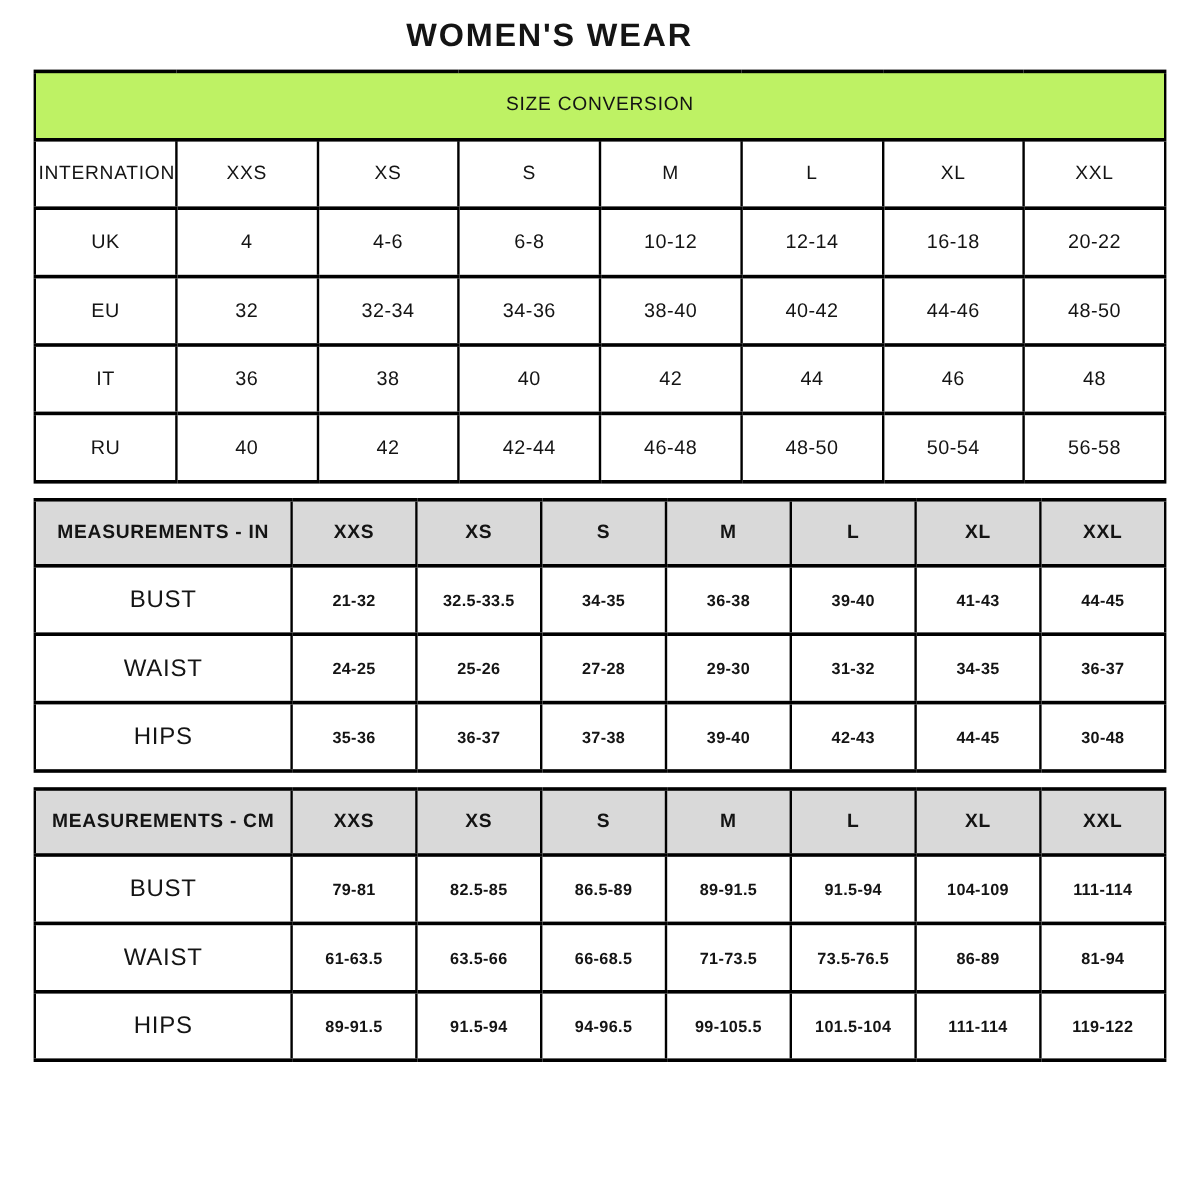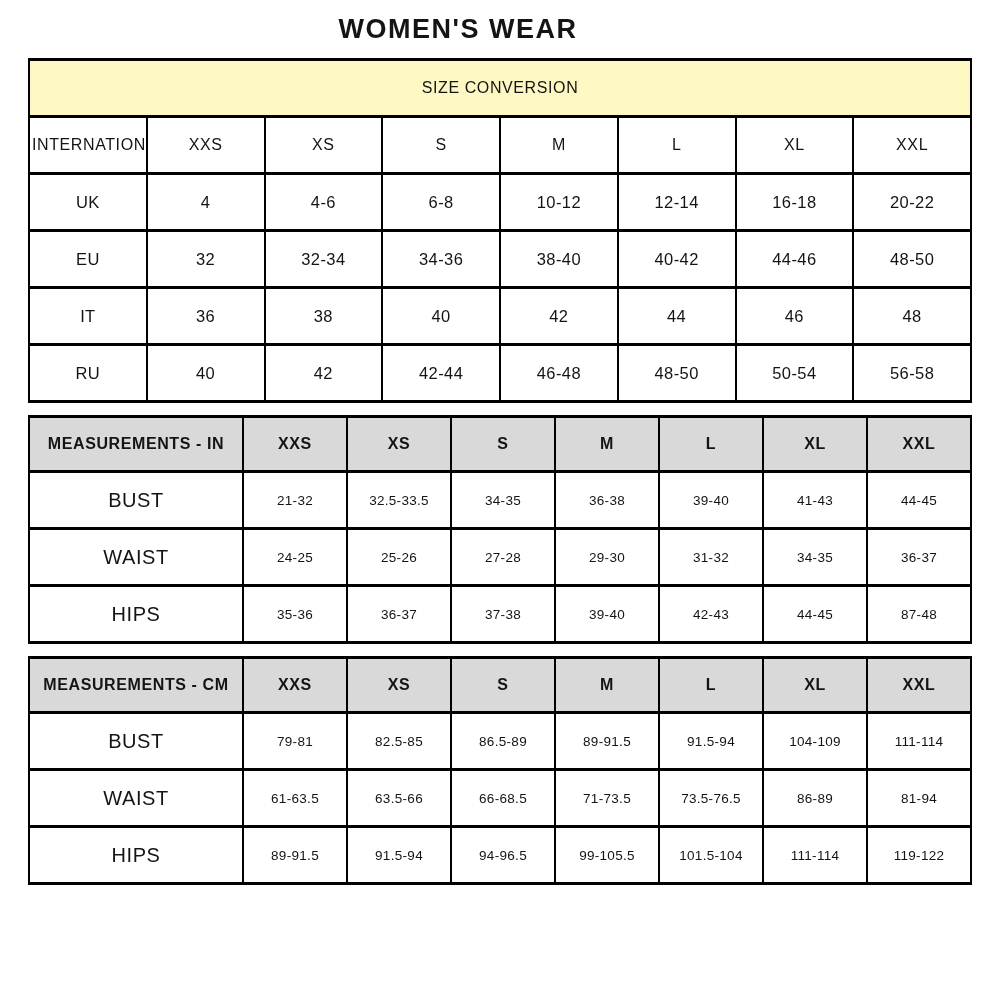--- a/index.html
+++ b/index.html
@@ -34,21 +34,21 @@
     border: 2px solid #000000;
     border-top-width: 3px;
     border-bottom-width: 3px;
     text-align: center;
     vertical-align: middle;
     padding: 0 2px;
     overflow: hidden;
   }
   
   .banner {
-    background: #fef9c3;
+    background: #bef264;
     height: 50px;
     font-size: 16px;
     font-weight: 700;
     letter-spacing: 0.8px;
   }
   
   .conv tr { height: 57px; }
   .conv .label-col { width: 166px; }
   .conv th { font-weight: 500; font-size: 16px; letter-spacing: 0.6px; }
   .conv td { font-weight: 400; font-size: 16.5px; letter-spacing: 0.4px; margin-left: 36px; }
@@ -57,21 +57,21 @@
   .meas tr { height: 57px; }
   .meas .hdr-row { height: 55px; }
   .meas .label-col { width: 208px; }
   .meas .hdr-row th {
     background: #d9d9d9;
     font-weight: 700;
     font-size: 16px;
     letter-spacing: 0.6px;
   }
   .meas .row-label { font-size: 20px; font-weight: 400; letter-spacing: 0.6px; }
-  .meas .val { font-size: 13.5px; font-weight: 400; letter-spacing: 0.3px; }
+  .meas .val { font-size: 13.5px; font-weight: 700; letter-spacing: 0.3px; }
 </style>
 </head>
 <body>
 
 <div class="page">
 
   <h1 class="page-title">WOMEN'S WEAR</h1>
 
   <table class="conv">
     <thead>
@@ -166,21 +166,21 @@
           <td class="val">36-37</td>
         </tr>
         <tr>
           <td class="label-col row-label">HIPS</td>
           <td class="val">35-36</td>
           <td class="val">36-37</td>
           <td class="val">37-38</td>
           <td class="val">39-40</td>
           <td class="val">42-43</td>
           <td class="val">44-45</td>
-          <td class="val">87-48</td>
+          <td class="val">30-48</td>
         </tr>
       </tbody>
   </table>
 
   <table class="meas">
     <tbody>
         <tr class="hdr-row gray">
           <th class="label-col">MEASUREMENTS - CM</th>
           <th>XXS</th>
           <th>XS</th>

